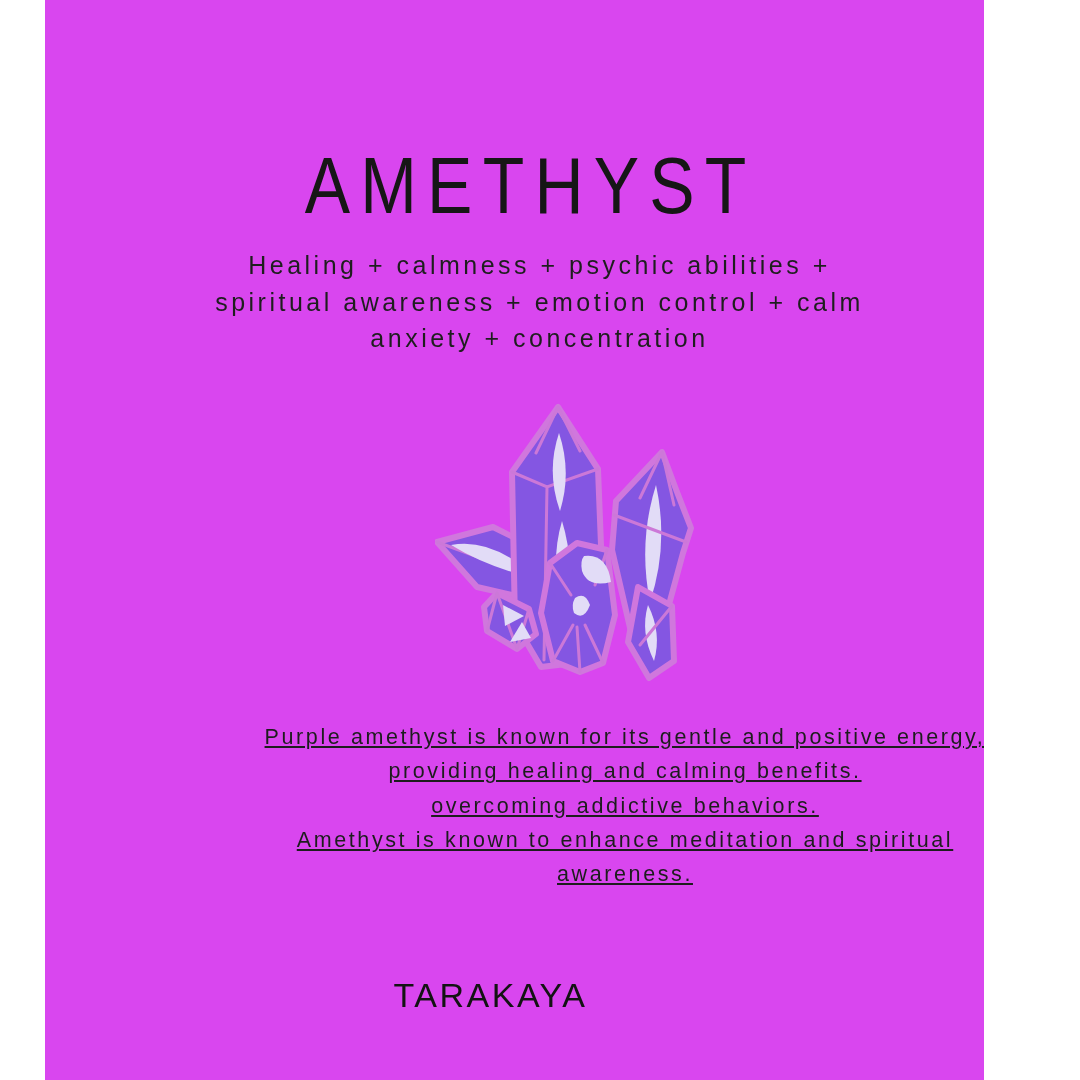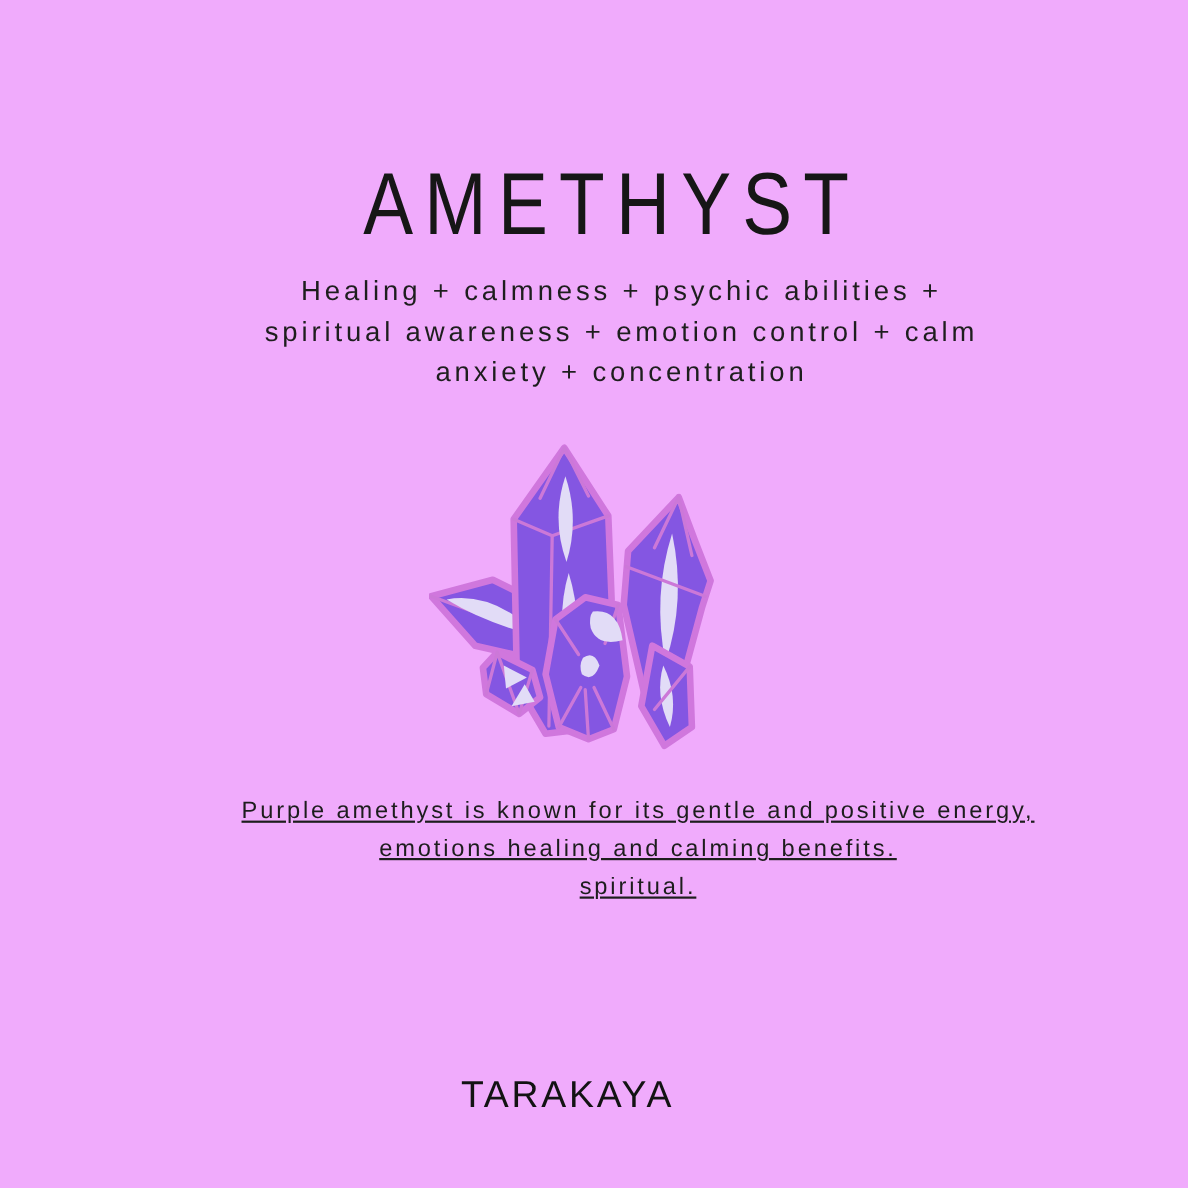--- a/index.html
+++ b/index.html
@@ -1,22 +1,23 @@
 <!DOCTYPE html>
 <html><head>
 <meta charset="utf-8">
 <style>
   html,body{margin:0;padding:0;background:#ffffff;}
   .canvas{
     position:relative;
-    width:1080px;height:1080px;
-    background:#f0abfc;
+    width:939px;height:1080px;
+    background:#d946ef;
     overflow:hidden;
     font-family:"Liberation Sans", sans-serif;
     color:#1d1d1d;
+    margin-left:45px;
   }
   .title{
     position:absolute;top:146px;left:0;width:100%;
     text-align:center;
     font-size:80px;line-height:80px;
     font-weight:100;
     letter-spacing:12px;
     color:#161616;
     transform:scaleX(0.85) translateX(19px);
     white-space:nowrap;
@@ -101,19 +102,21 @@
     <g>
       <path d="M142,148 L115,168 L106,218 L118,266 L145,277 L168,268 L180,220 L172,155 Z" fill="#8456E2" stroke="#D077DD" stroke-width="6" stroke-linejoin="round"></path>
       <path d="M118,266 L138,230 M145,277 L142,232 M168,268 L150,230 M115,168 L136,200 M172,155 L160,190" stroke="#CC78D8" stroke-width="3" fill="none" stroke-linecap="round"></path>
       <path d="M149,161 Q172,158 176,187 Q153,193 147,176 Q145,166 149,161 Z" fill="#E2DCF7"></path>
       <path d="M140,203 Q150,196 155,210 Q149,226 139,218 Q136,210 140,203 Z" fill="#E2DCF7"></path>
     </g>
   </svg>
 
   <div class="body-text">
     <div>Purple amethyst is known for its gentle and positive energy,</div>
-    <div>emotions healing and calming benefits.</div>
-    <div>spiritual.</div>
+    <div>providing healing and calming benefits.</div>
+    <div>overcoming addictive behaviors.</div>
+    <div>Amethyst is known to enhance meditation and spiritual</div>
+    <div>awareness.</div>
   </div>
 
   <div class="brand">TARAKAYA</div>
 
 </div>
 
 </body></html>

